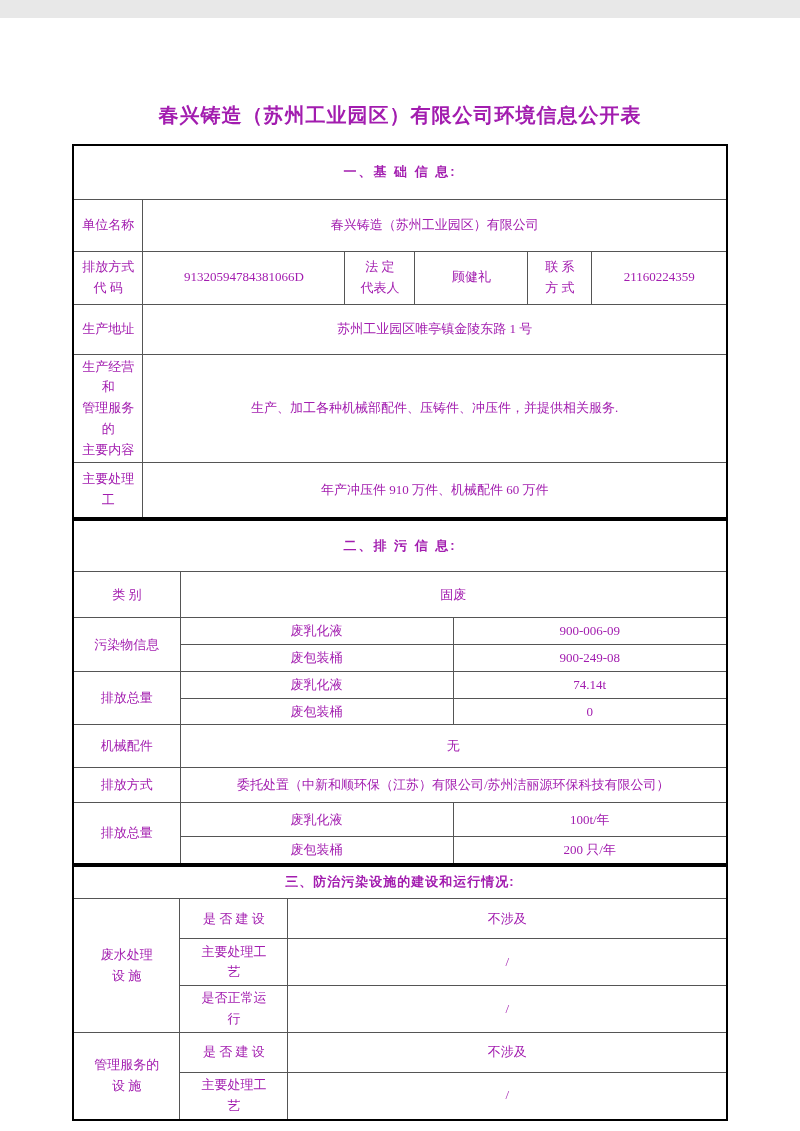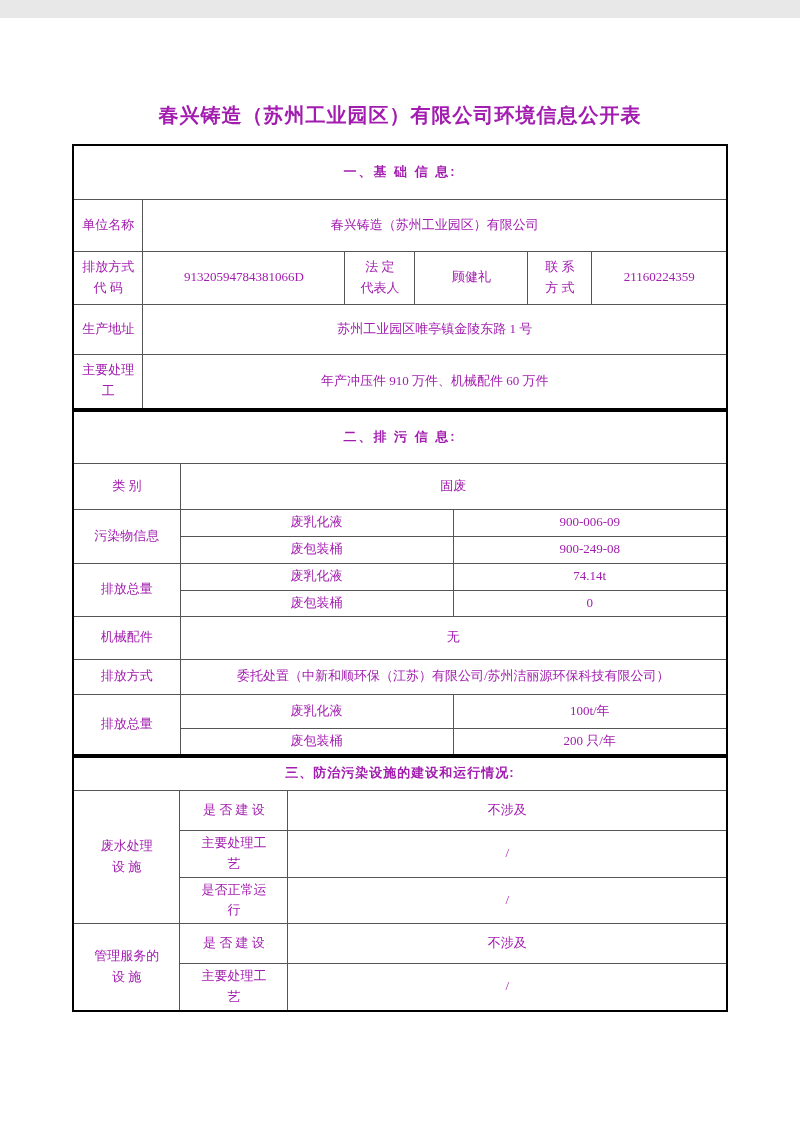--- a/index.html
+++ b/index.html
@@ -66,20 +66,26 @@
       <td>法 定
 代表人</td>
       <td>顾健礼</td>
       <td>联 系
 方 式</td>
       <td class="num">21160224359</td>
     </tr>
     <tr style="height:50px">
       <td>生产地址</td>
       <td colspan="5">苏州工业园区唯亭镇金陵东路 1 号</td>
+    </tr>
+    <tr style="height:68px">
+      <td>生产经营和
+管理服务的
+主要内容</td>
+      <td colspan="5">生产、加工各种机械部配件、压铸件、冲压件，并提供相关服务.</td>
     </tr>
     <tr style="height:55px">
       <td>主要处理工</td>
       <td colspan="5">年产冲压件 910 万件、机械配件 60 万件</td>
     </tr>
   </tbody>
     </table>
 
   <table class="doc-table t2">
     <colgroup>

